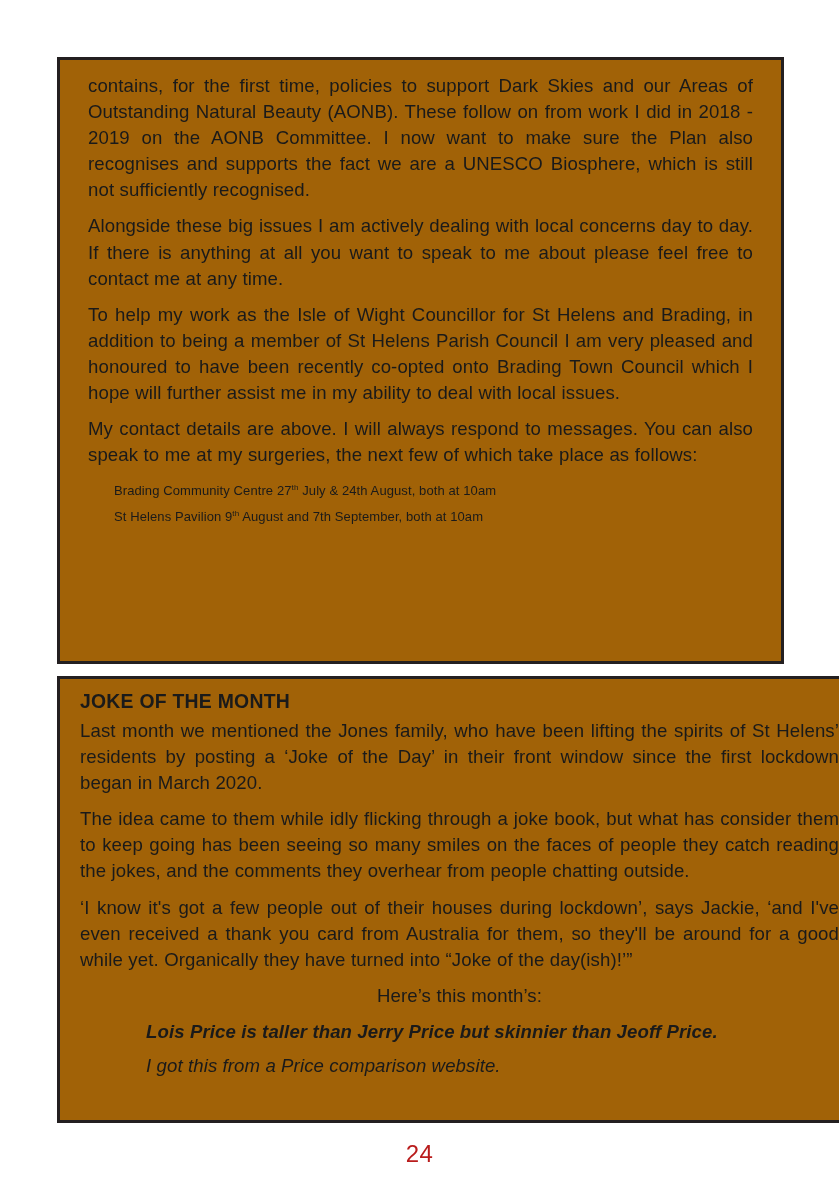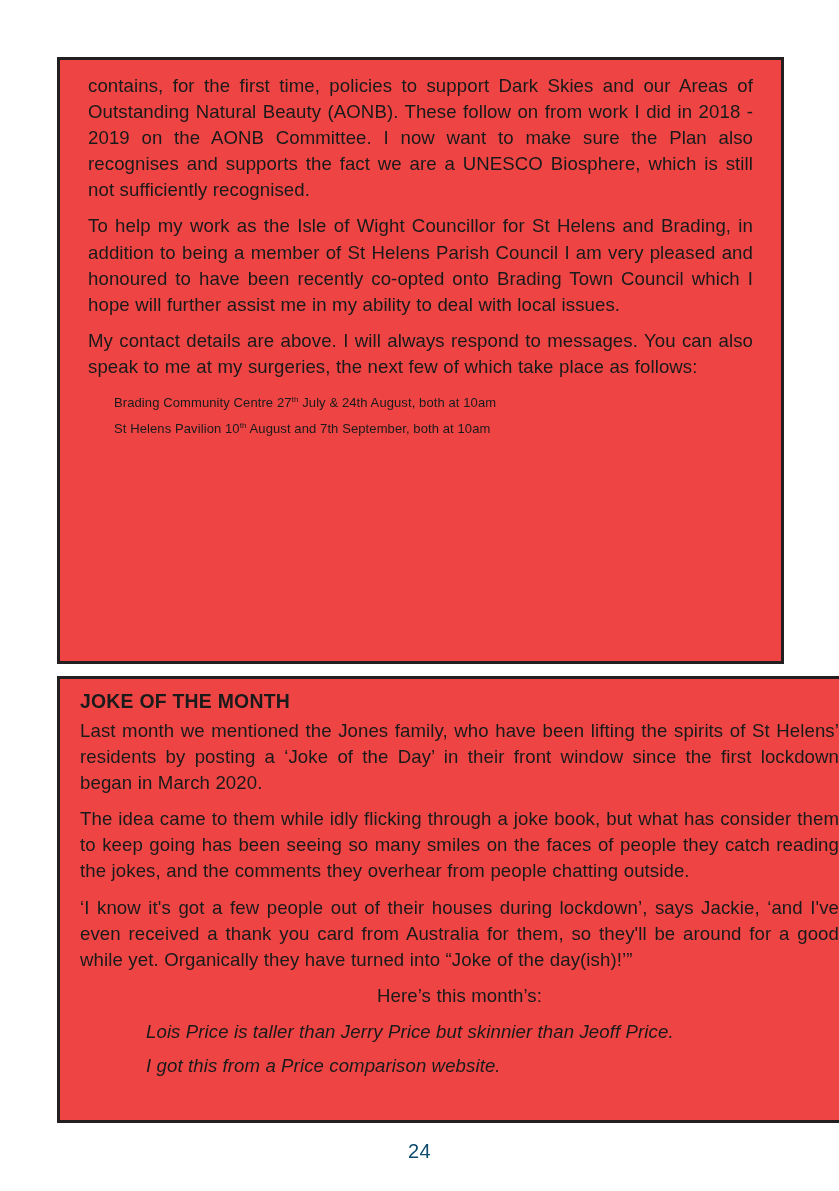--- a/index.html
+++ b/index.html
@@ -22,21 +22,21 @@
     width: 839px;
     height: 1191px;
     box-sizing: border-box;
   }
 
   
   .panel {
     position: absolute;
     box-sizing: border-box;
     border: 3px solid #231f20;
-    background: #ef4444;
+    background: #a16207;
   }
 
   #panel-councillor {
     left: 57px;
     top: 57px;
     width: 727px;
     height: 607px;
     padding: 13px 28px 10px 28px;
   }
 
@@ -95,52 +95,53 @@
 
   
   .joke-line {
     font-style: italic;
     font-size: 18.6px;
     line-height: 26px;
     text-align: left;
     letter-spacing: 0.1px;
     margin: 8px 0 0 66px;
   }
-  .joke-line.first { margin-top: 8px; }
+  .joke-line.first { margin-top: 8px; font-weight: bold; }
 
   
   #page-number {
     position: absolute;
     left: 0;
     top: 1140px;
     width: 839px;
     text-align: center;
-    font-size: 20px;
+    font-size: 24px;
     letter-spacing: 0.4px;
-    color: #0c4a6e;
+    color: #b91c1c;
   }
 </style>
 </head>
 <body>
 
 <div class="page">
 
   <section class="panel" id="panel-councillor">
 
     <p class="body-text">contains, for the first time, policies to support Dark Skies and our Areas of Outstanding Natural Beauty (AONB). These follow on from work I did in 2018 - 2019 on the AONB Committee. I now want to make sure the Plan also recognises and supports the fact we are a UNESCO Biosphere, which is still not sufficiently recognised.</p>
 
 
+    <p class="body-text">Alongside these big issues I am actively dealing with local concerns day to day. If there is anything at all you want to speak to me about please feel free to contact me at any time.</p>
 
     <p class="body-text">To help my work as the Isle of Wight Councillor for St Helens and Brading, in addition to being a member of St Helens Parish Council I am very pleased and honoured to have been recently co-opted onto Brading Town Council which I hope will further assist me in my ability to deal with local issues.</p>
 
     <p class="body-text">My contact details are above. I will always respond to messages. You can also speak to me at my surgeries, the next few of which take place as follows:</p>
 
     <ul class="schedule">
       <li><span>Brading Community Centre 27</span><sup>th</sup><span> July &amp; 24th August, both at 10am</span></li>
-      <li><span>St Helens Pavilion 10</span><sup>th</sup><span> August and 7th September, both at 10am</span></li>
+      <li><span>St Helens Pavilion 9</span><sup>th</sup><span> August and 7th September, both at 10am</span></li>
     </ul>
 
   </section>
 
   <section class="panel" id="panel-joke">
 
     <h2 class="heading">JOKE OF THE MONTH</h2>
 
     <p class="body-text">Last month we mentioned the Jones family, who have been lifting the spirits of St Helens’ residents by posting a ‘Joke of the Day’ in their front window since the first lockdown began in March 2020.</p>
 

